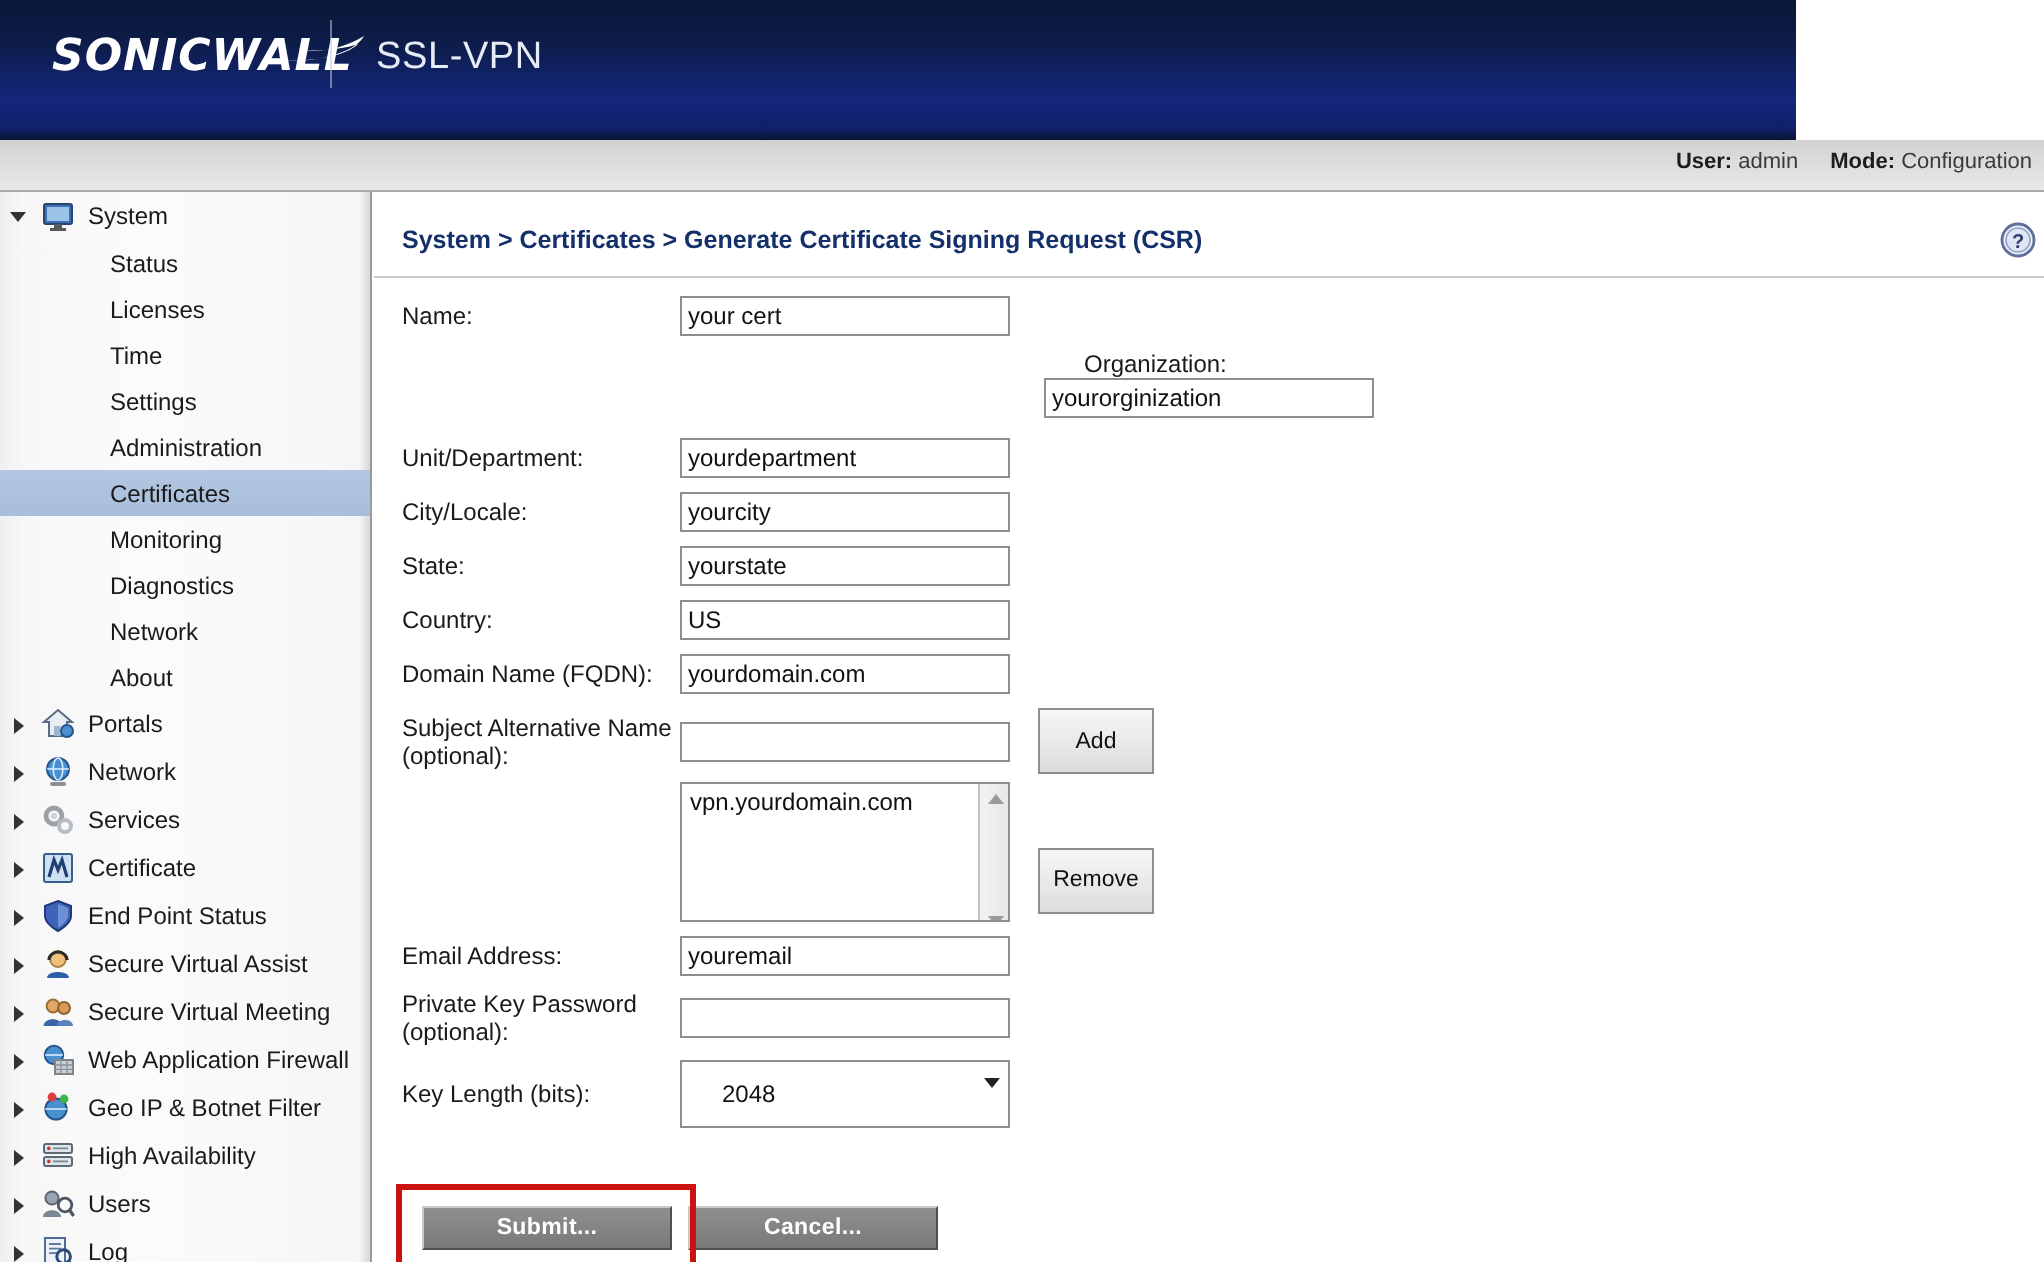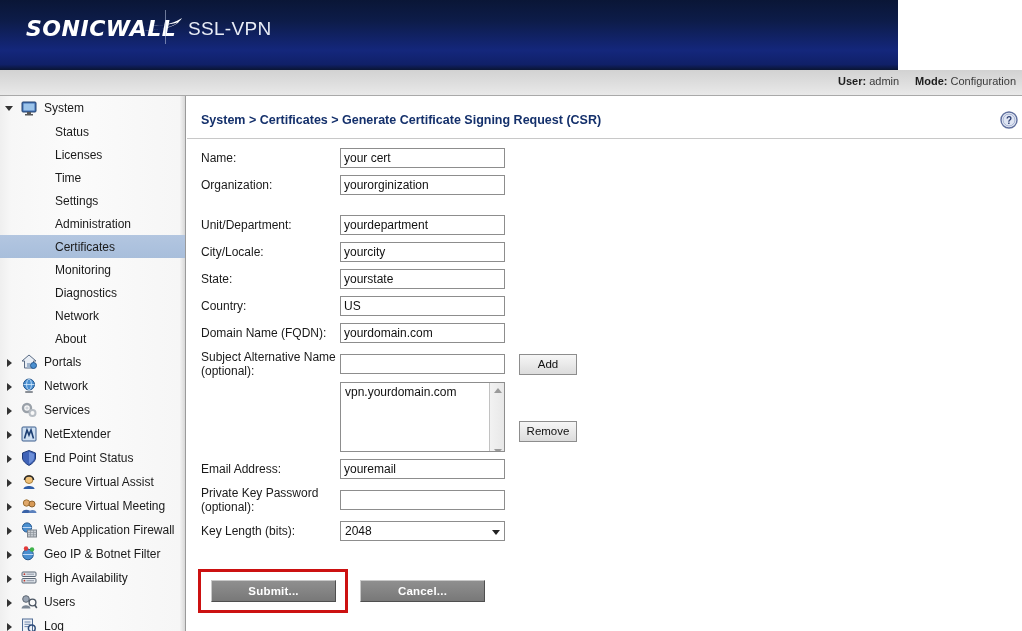--- a/index.html
+++ b/index.html
@@ -142,34 +142,34 @@
     width: 165px; height: 20px;
     border: 1px solid #8d8d8d;
     background: #ffffff;
     font-family: "Liberation Sans", sans-serif;
     font-size: 12px; color: #111;
     padding: 0 3px; margin: 0;
     outline: none;
   }
   .fselect {
     position: relative; display: flex; align-items: center;
-    cursor: pointer; padding: 0; 
+    cursor: pointer; padding: 16px; 
   }
   .fselect-val { padding-left: 4px; font-size: 12px; }
   .fselect-arrow {
     position: absolute; right: 4px; top: 8px;
     width: 0; height: 0;
     border-top: 5px solid #222; border-left: 4px solid transparent; border-right: 4px solid transparent;
   }
   .gray-btn {
     border: 1px solid #8d8d8d;
     background: linear-gradient(to bottom, #f6f6f6 0%, #eaeaea 48%, #dcdcdc 100%);
     font-family: "Liberation Sans", sans-serif;
     font-size: 11.5px; color: #111;
-    height: 21px; cursor: pointer;
+    height: 33px; cursor: pointer;
     display: flex; align-items: center; justify-content: center;
   }
   #san-listbox {
     position: relative;
     width: 165px; height: 70px;
     border: 1px solid #8d8d8d; background: #fff;
     overflow: hidden;
   }
   .san-item { font-size: 12px; color: #111; padding: 2px 4px; cursor: pointer; }
   #san-scrollbar {
@@ -305,21 +305,21 @@
             <circle cx="12.5" cy="12" r="3" fill="none" stroke="#b7bdc4" stroke-width="2"></circle>
           </svg></span>
         <span class="nav-group-label">Services</span>
       </div>
       <div class="nav-group">
         <i class="nav-arrow collapsed"></i>
         <span class="nav-icon"><svg viewBox="0 0 18 18" width="18" height="18">
             <rect x="2" y="2" width="14" height="14" rx="1" fill="#cfe0f2" stroke="#3a5d8c"></rect>
             <path d="M4.5 13.5 L7 5 L9 10 L11 5 L13.5 13.5" fill="none" stroke="#1d3f73" stroke-width="1.6"></path>
           </svg></span>
-        <span class="nav-group-label">NetExtender</span>
+        <span class="nav-group-label">Certificate</span>
       </div>
       <div class="nav-group">
         <i class="nav-arrow collapsed"></i>
         <span class="nav-icon"><svg viewBox="0 0 18 18" width="18" height="18">
             <path d="M9 1.5 L15.5 4 V9 C15.5 13 9 16.5 9 16.5 C9 16.5 2.5 13 2.5 9 V4 Z" fill="#3f63b8" stroke="#1f3a77"></path>
             <path d="M9 3 L14 5 V9 C14 12 9 14.8 9 14.8 Z" fill="#6d8fd8"></path>
           </svg></span>
         <span class="nav-group-label">End Point Status</span>
       </div>
       <div class="nav-group">
@@ -403,21 +403,21 @@
     <circle cx="9" cy="9" r="6" fill="#dfe5f3" stroke="#8fa0c6" stroke-width="0.8"></circle>
     <text x="9" y="13" font-size="10" font-family="Liberation Sans, sans-serif" font-weight="bold" fill="#2d3e72" text-anchor="middle">?</text>
   </svg>
   <div id="content-rule"></div>
 
   <div id="form">
       <div class="frow" style="margin-bottom: 7px;">
         <div class="flabel"><span>Name:</span></div>
         <input type="text" class="ftext" value="your cert" style="">
       </div>
-      <div class="frow" style="margin-bottom: 20px;">
+      <div class="frow" style="margin-bottom: 10px; flex-direction: column;">
         <div class="flabel"><span>Organization:</span></div>
         <input type="text" class="ftext" value="yourorginization" style="">
       </div>
       <div class="frow" style="margin-bottom: 7px;">
         <div class="flabel"><span>Unit/Department:</span></div>
         <input type="text" class="ftext" value="yourdepartment" style="">
       </div>
       <div class="frow" style="margin-bottom: 7px;">
         <div class="flabel"><span>City/Locale:</span></div>
         <input type="text" class="ftext" value="yourcity" style="">
@@ -465,16 +465,16 @@
       <div class="frow" style="margin-bottom: 28px;">
         <div class="flabel"><span>Key Length (bits):</span></div>
         <div class="ftext fselect">
           <span class="fselect-val">2048</span>
           <i class="fselect-arrow"></i>
         </div>
       </div>
       <div class="frow" style="position: relative; padding-left: 24px; padding-top: 11px;">
         <div id="submit-highlight" style="border-color: rgb(204, 17, 17);"></div>
         <div class="action-btn">Submit...</div>
-        <div class="action-btn" style="margin-left: 24px;">Cancel...</div>
+        <div class="action-btn" style="margin-left: 8px;">Cancel...</div>
       </div>
     </div>
 </div>
 
 </body></html>

